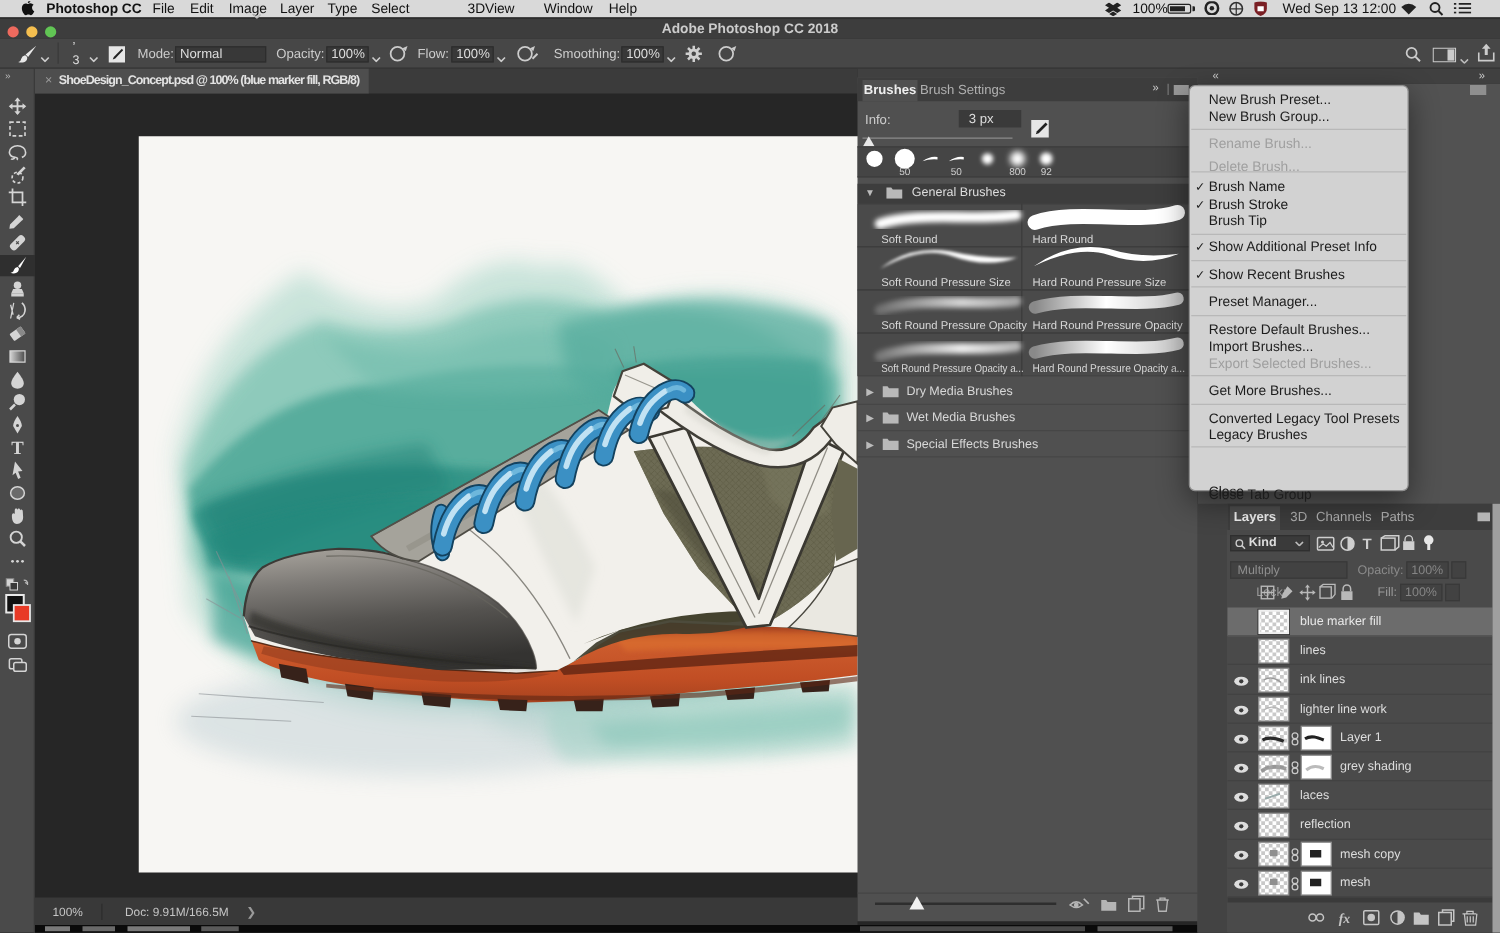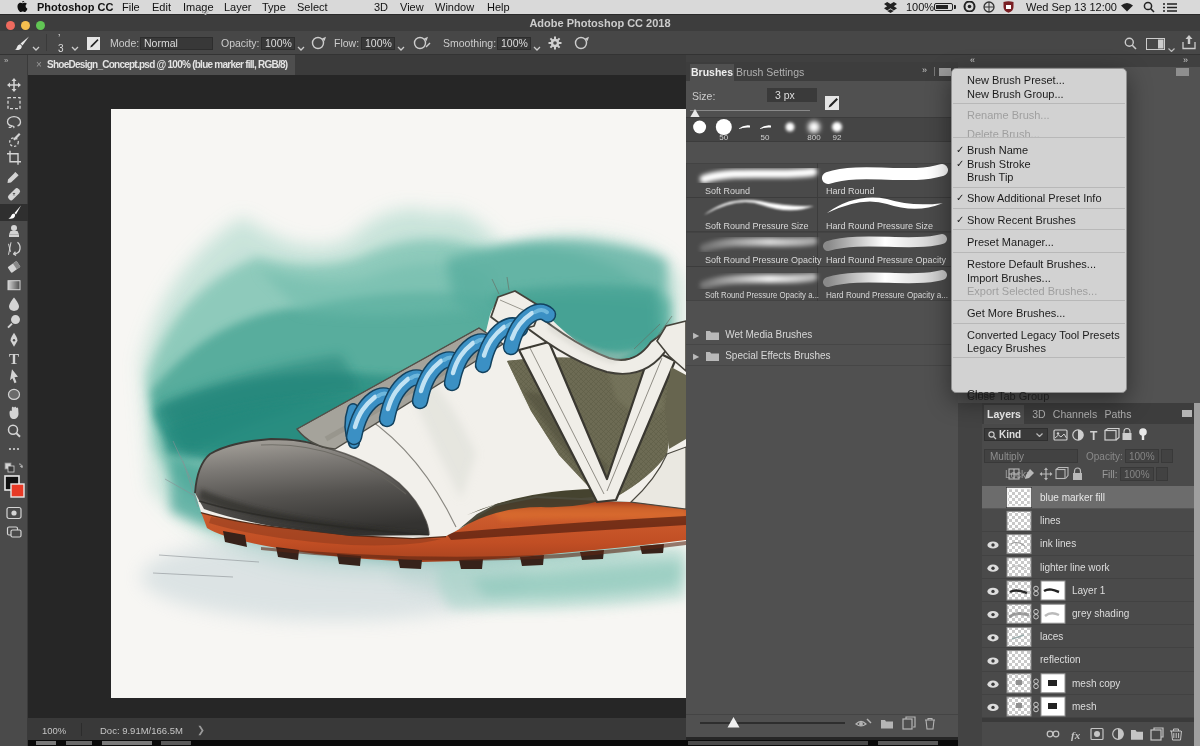--- a/index.html
+++ b/index.html
@@ -55,21 +55,21 @@
       </svg></div>
  <div class="mi" style="left:37px;font-weight:bold;">Photoshop CC</div>
  <div class="mi" style="left:122px;">File</div>
  <div class="mi" style="left:152px;">Edit</div>
  <div class="mi" style="left:183px;">Image</div>
  <div class="mi" style="left:224px;">Layer</div>
  <div class="mi" style="left:262px;">Type</div>
  <div class="mi" style="left:297px;">Select</div>
  <div class="mi" style="left:338px;margin-top:15px;">Filter</div>
  <div class="mi" style="left:374px;">3D</div>
- <div class="mi" style="left:400px;">View</div>
+ <div class="mi" style="left:388px;">View</div>
  <div class="mi" style="left:435px;">Window</div>
  <div class="mi" style="left:487px;">Help</div>
  <div class="mi" style="left:884px;top:2px;"><svg width="13" height="11" viewBox="0 0 13 11">
         <path d="M3.2 0L6.5 2.1 9.8 0 13 2.1 9.8 4.2 13 6.3 9.8 8.4 6.5 6.3 3.2 8.4 0 6.3 3.2 4.2 0 2.1zM3.3 9.1L6.5 7.2 9.7 9.1 6.5 11z" fill="#222"></path>
       </svg></div>
  <div class="mi" style="left:906px;">100%</div>
  <div class="mi" style="left:934px;top:3px;width:19px;height:8px;border:1px solid #222;border-radius:2px;"></div>
  <div class="mi" style="left:936px;top:5px;width:12px;height:4px;background:#222;"></div>
  <div class="mi" style="left:954px;top:5px;width:2px;height:4px;background:#222;border-radius:0 1px 1px 0;"></div>
  <div class="mi" style="left:962px;top:1px;"><svg width="15" height="11" viewBox="0 0 15 11">
@@ -503,21 +503,21 @@
  <div class="abs" style="left:0px;top:336px;width:24px;height:343px;background:#434343;"></div>
  <div class="abs" style="left:218px;top:1px;width:13px;height:8px;background:#8f8f8f;"></div>
 </div>
 <div id="bp">
  <div id="bphead"></div>
  <div id="bptab1">Brushes</div>
  <div id="bptab2">Brush Settings</div>
  <div class="abs" style="left:236px;top:3px;color:#ccc;font-size:9px;">»</div>
  <div class="abs" style="left:248px;top:5px;width:1px;height:9px;background:#777;"></div>
  <div class="abs" style="left:253px;top:6px;width:12px;height:8px;background:#9a9a9a;"></div>
- <div class="abs" style="left:6px;top:28px;font-size:10.5px;color:#ccc;">Size:</div>
+ <div class="abs" style="left:6px;top:28px;font-size:10.5px;color:#ccc;">Info:</div>
  <div class="abs" style="left:81px;top:26px;width:50px;height:14px;background:#3a3a3a;color:#ddd;font-size:10.5px;line-height:14px;padding-left:8px;">3 px</div>
  <div class="abs" style="left:138px;top:33px;"><svg width="16" height="16" viewBox="0 0 16 16">
         <rect x="1" y="1" width="14" height="14" fill="#e6e6e6"></rect>
         <path d="M12.5 3L5.5 10 4.6 12.4 7 11.5 14 4.5z" fill="#222"></path>
       </svg></div>
  <div class="abs" style="left:4px;top:48px;width:120px;height:1px;background:#8a8a8a;"></div>
  <div class="abs" style="left:3px;top:47px;"><svg width="12" height="10" viewBox="0 0 12 10">
         <path d="M6 0L11.5 9.5H0.5z" fill="#e8e8e8"></path>
       </svg></div>
 
@@ -539,20 +539,27 @@
   <circle cx="128" cy="10" r="6" fill="#fff" filter="url(#bl2)"></circle>
   <circle cx="151" cy="10" r="5" fill="#fff" filter="url(#bl1)"></circle>
   <g fill="#cfcfcf" font-size="8" text-anchor="middle" font-family="Liberation Sans">
    <text x="37.8" y="23">50</text>
         <text x="79" y="23">50</text>
         <text x="128" y="23">800</text>
         <text x="151" y="23">92</text>
   </g>
  </svg>
 
+ <div class="abs" style="left:0;top:85px;width:272px;height:16px;background:#3d3d3d;color:#ddd;font-size:10px;line-height:16px;">
+   <span style="margin-left:6px;color:#bbb;font-size:8px;">▼</span>
+   <svg style="vertical-align:-2px;margin-left:6px;" width="13" height="10" viewBox="0 0 13 10">
+        <path d="M0 1h4l1.2 1.5H13V10H0z" fill="#b9b9b9"></path>
+      </svg>
+   <span style="margin-left:5px;">General Brushes</span>
+ </div>
 
  <svg class="abs" style="left:0;top:101px;" width="272" height="138" viewBox="0 0 272 138">
   <defs>
    <filter id="sb" x="-50%" y="-50%" width="200%" height="200%">
           <feGaussianBlur stdDeviation="2.2"></feGaussianBlur>
         </filter>
    <filter id="sb2" x="-50%" y="-50%" width="200%" height="200%">
           <feGaussianBlur stdDeviation="1.2"></feGaussianBlur>
         </filter>
    <linearGradient id="fade" x1="0" y1="0" x2="1" y2="0">
@@ -589,20 +596,23 @@
         <text x="140" y="31">Hard Round</text>
    <text x="19" y="65.5">Soft Round Pressure Size</text>
         <text x="140" y="65.5">Hard Round Pressure Size</text>
    <text x="19" y="100">Soft Round Pressure Opacity</text>
         <text x="140" y="100">Hard Round Pressure Opacity</text>
    <text x="19" y="134.5" textLength="114" lengthAdjust="spacingAndGlyphs">Soft Round Pressure Opacity a...</text>
         <text x="140" y="134.5" textLength="122" lengthAdjust="spacingAndGlyphs">Hard Round Pressure Opacity a...</text>
   </g>
  </svg>
 
+ <div class="bprow" style="top:241px;height:21px;line-height:21px;border-bottom:1px solid #464646;font-size:10px;"><span style="margin-left:7px;color:#bbb;font-size:8px;">▶</span><svg style="vertical-align:-2px;margin-left:7px;" width="13" height="10" viewBox="0 0 13 10">
+        <path d="M0 1h4l1.2 1.5H13V10H0z" fill="#b9b9b9"></path>
+      </svg><span style="margin-left:6px;">Dry Media Brushes</span></div>
  <div class="bprow" style="top:262px;height:21px;line-height:21px;border-bottom:1px solid #464646;font-size:10px;"><span style="margin-left:7px;color:#bbb;font-size:8px;">▶</span><svg style="vertical-align:-2px;margin-left:7px;" width="13" height="10" viewBox="0 0 13 10">
         <path d="M0 1h4l1.2 1.5H13V10H0z" fill="#b9b9b9"></path>
       </svg><span style="margin-left:6px;">Wet Media Brushes</span></div>
  <div class="bprow" style="top:283px;height:21px;line-height:21px;border-bottom:1px solid #464646;font-size:10px;"><span style="margin-left:7px;color:#bbb;font-size:8px;">▶</span><svg style="vertical-align:-2px;margin-left:7px;" width="13" height="10" viewBox="0 0 13 10">
         <path d="M0 1h4l1.2 1.5H13V10H0z" fill="#b9b9b9"></path>
       </svg><span style="margin-left:6px;">Special Effects Brushes</span></div>
 
  <div class="abs" style="left:0;top:652px;width:272px;height:23px;border-top:1px solid #444;"></div>
  <div class="abs" style="left:14px;top:660px;width:145px;height:1.5px;background:#2e2e2e;"></div>
  <div class="abs" style="left:41px;top:655px;"><svg width="13" height="11" viewBox="0 0 13 11">

